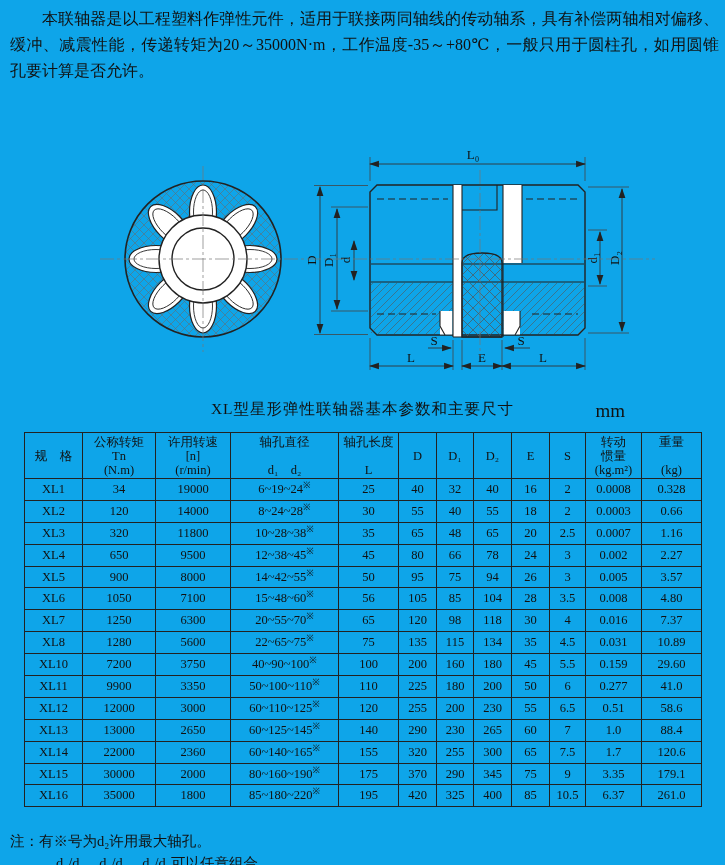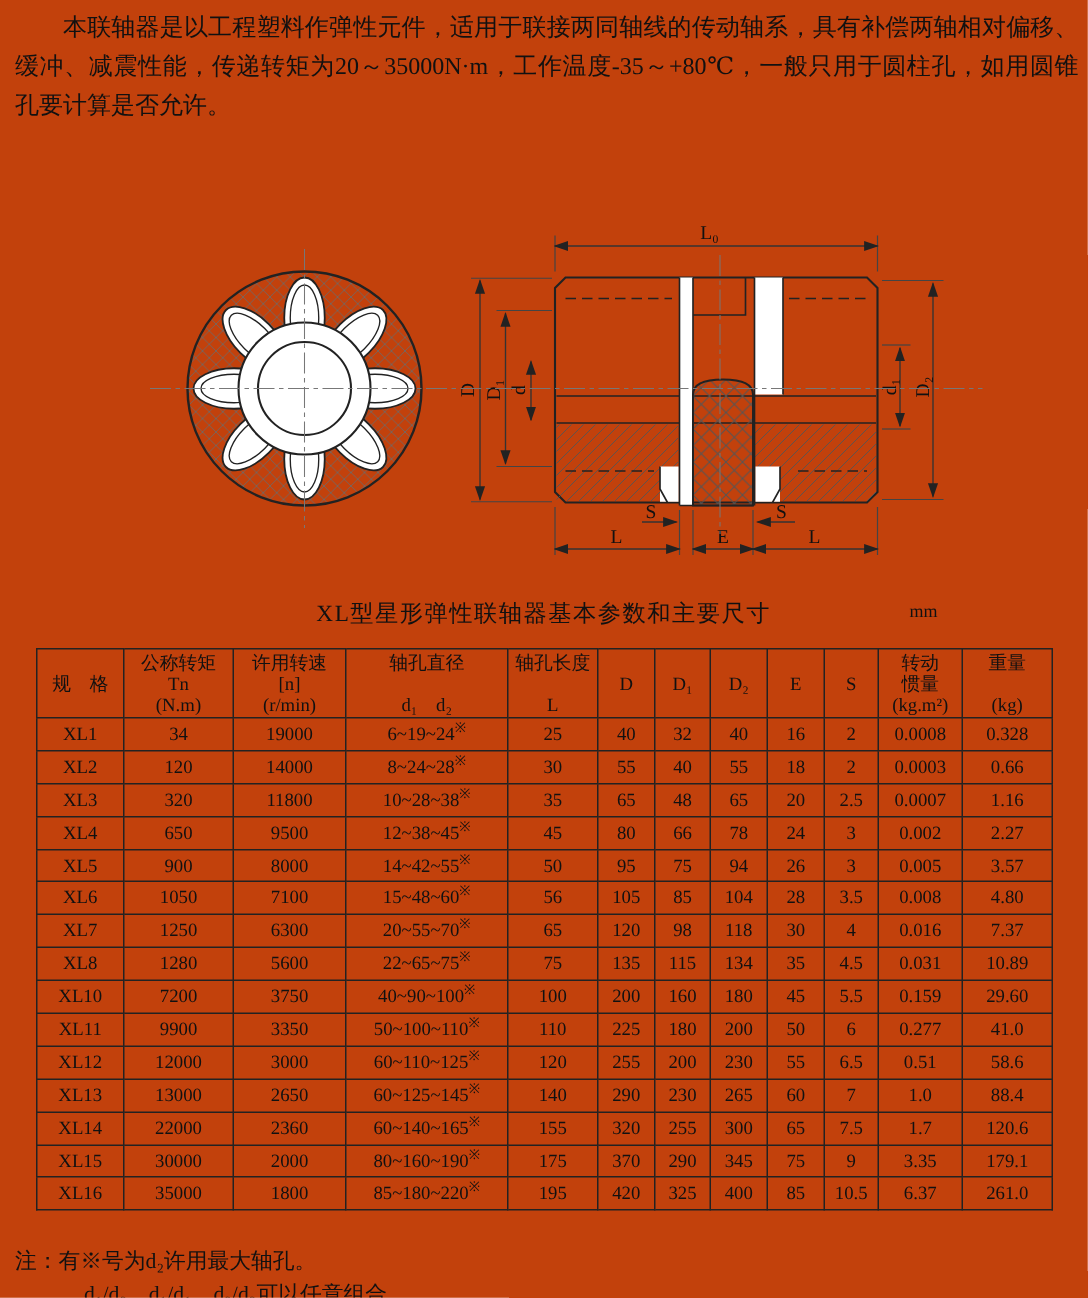--- a/index.html
+++ b/index.html
@@ -1,21 +1,21 @@
 <!DOCTYPE html>
 <html><head>
 <meta charset="utf-8">
 <style>
   html,body{margin:0;padding:0;}
   body{width:725px;height:865px;background:#fff;font-family:"Liberation Serif","DejaVu Serif",serif;color:#111;}
-  .page{position:relative;width:725px;height:865px;background:#c2410c;overflow:hidden;}
+  .page{position:relative;width:725px;height:865px;background:#0ea5e9;overflow:hidden;}
   .intro{position:absolute;top:6px;left:10px;right:6px;font-size:16px;line-height:26px;text-indent:2em;margin:0;text-align:justify;}
   svg.drawing{position:absolute;top:140px;left:0;}
   .caption{position:absolute;top:399px;left:0;width:100%;text-align:center;font-size:15.5px;letter-spacing:1px;font-family:Liberation Serif, serif;}
-  .caption .unit{position:absolute;right:100px;top:1px;letter-spacing:0;font-size:12px;}
+  .caption .unit{position:absolute;right:100px;top:1px;letter-spacing:0;font-size:19px;}
   table.params{position:absolute;top:432px;left:24px;width:677px;border-collapse:collapse;table-layout:fixed;border:1.5px solid #111;}
   table.params th,table.params td{border:1px solid #222;text-align:center;vertical-align:middle;padding:0;overflow:hidden;}
   table.params th{font-weight:normal;font-size:12.5px;line-height:14px;height:45px;}
   table.params td{font-size:12.5px;height:20.9px;line-height:13px;}
   table.params sup{font-size:9px;vertical-align:super;line-height:0;}
   .notes{position:absolute;top:830px;left:10px;font-size:14.5px;line-height:22px;}
   .notes .l2{padding-left:46px;}
   
   .body-line{fill:none;stroke:#222;stroke-width:1.4;}
   .thin{fill:none;stroke:#222;stroke-width:1.1;}

